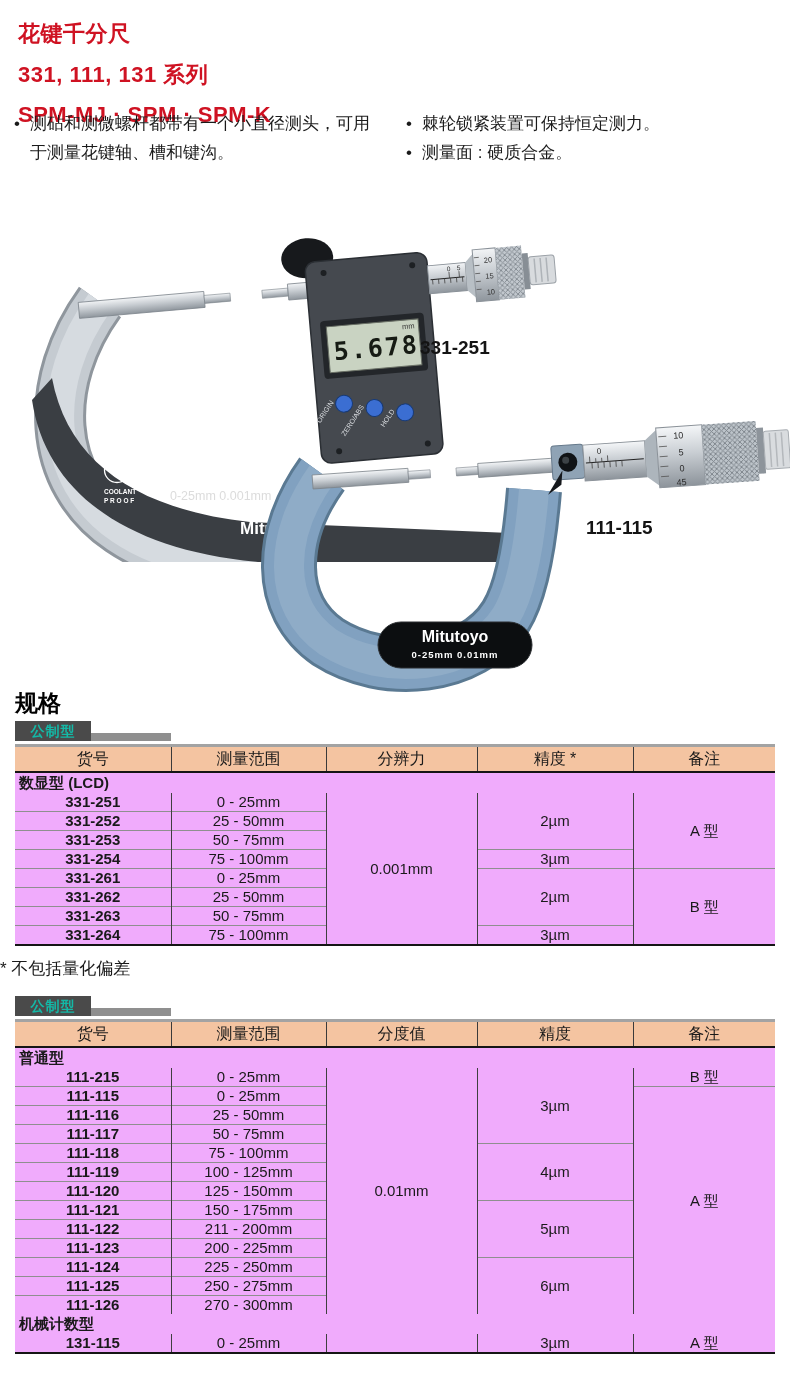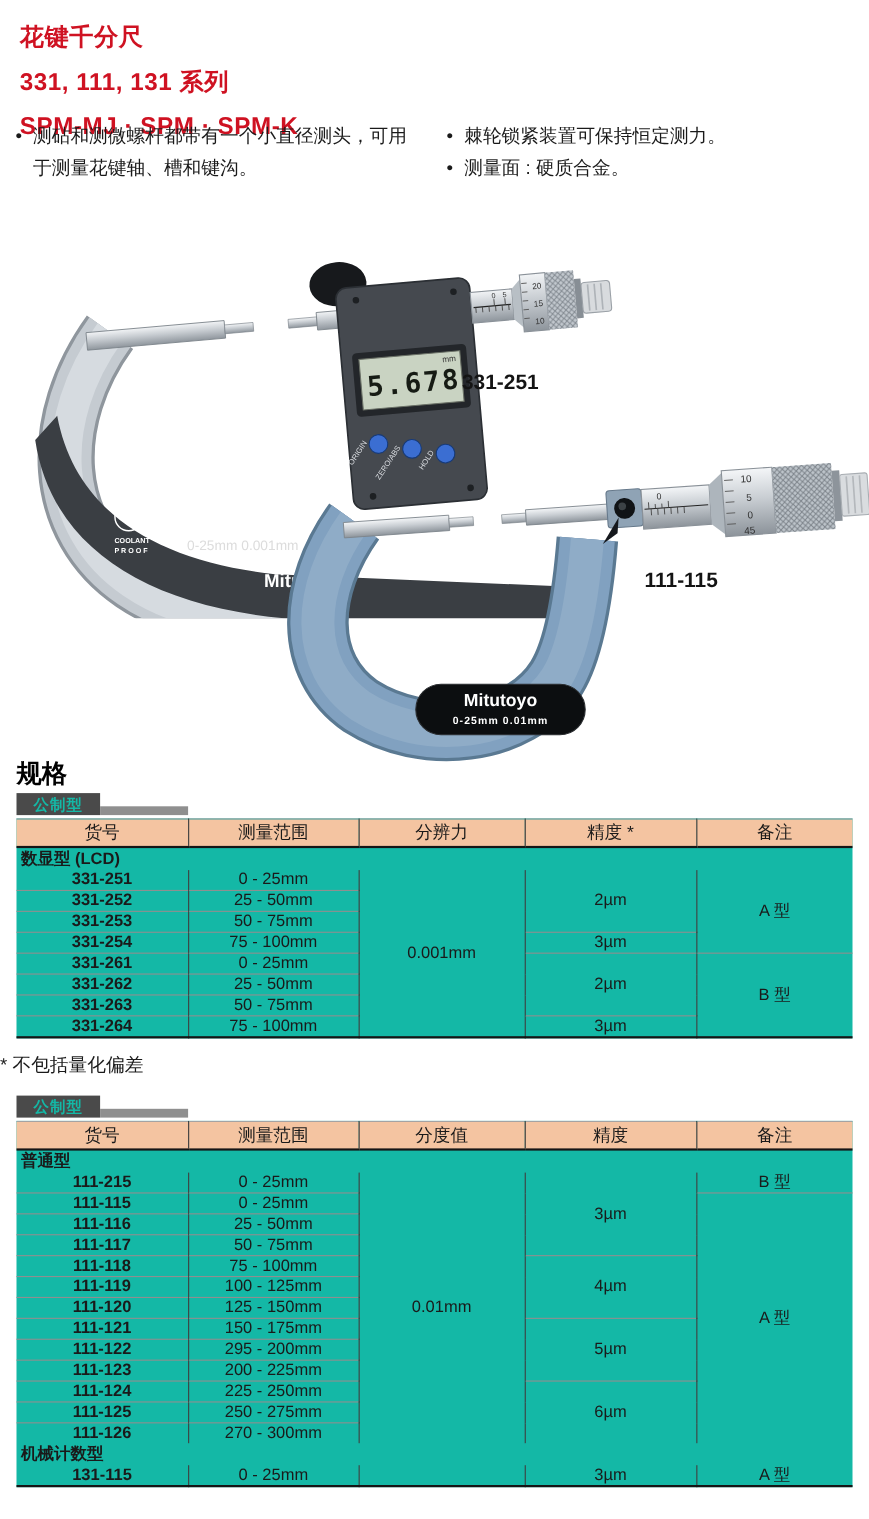--- a/index.html
+++ b/index.html
@@ -27,21 +27,21 @@
   .spec-heading{position:absolute;left:15px;top:688px;margin:0;font-size:23px;font-weight:bold;color:#000000;}
   .type-tab{position:absolute;width:160px;height:20px;}
   .tab1{left:15px;top:721px;}
   .tab2{left:15px;top:996px;}
   .type-tab .box{position:absolute;left:0;top:0;width:76px;height:20px;background:#4a4a4a;color:#14b8a6;
                  font-size:14px;font-weight:bold;text-align:center;line-height:20px;letter-spacing:1px;}
   .type-tab .strip{position:absolute;left:76px;top:12px;width:80px;height:8px;background:#8f8f8f;}
 
   
   table.spec-table{position:absolute;border-collapse:collapse;table-layout:fixed;width:760px;
-                   background:#14b8a6;border-top:1px solid #a3a3a3;border-bottom:2px solid #151515;}
+                   background:#f0abfc;border-top:3px solid #a3a3a3;border-bottom:2px solid #151515;}
   table.t1{left:15px;top:744px;}
   table.t2{left:15px;top:1019px;}
   .spec-table th{background:#f4c4a1;height:24px;font-weight:normal;font-size:16px;
                  border-bottom:2px solid #151515;padding:0;text-align:center;}
   .spec-table th + th{border-left:1px solid #3a3a3a;}
   .spec-table td{height:18px;line-height:18px;padding:0;text-align:center;font-size:15px;
                  border-top:1px solid #8f8f8f;}
   .spec-table td.col0{font-weight:bold;}
   .spec-table td.col1,.spec-table td.col2,.spec-table td.col3,.spec-table td.col4{border-left:1px solid #3f3f3f;}
   .spec-table tr.section-row td{border:none;text-align:left;font-weight:bold;font-size:15px;
@@ -366,21 +366,21 @@
           <td class="col0">111-120</td>
           <td class="col1">125 - 150mm</td>
         </tr>
         <tr>
           <td class="col0">111-121</td>
           <td class="col1">150 - 175mm</td>
           <td class="col3" rowspan="3">5µm</td>
         </tr>
         <tr>
           <td class="col0">111-122</td>
-          <td class="col1">295 - 200mm</td>
+          <td class="col1">211 - 200mm</td>
         </tr>
         <tr>
           <td class="col0">111-123</td>
           <td class="col1">200 - 225mm</td>
         </tr>
         <tr>
           <td class="col0">111-124</td>
           <td class="col1">225 - 250mm</td>
           <td class="col3" rowspan="3">6µm</td>
         </tr>

